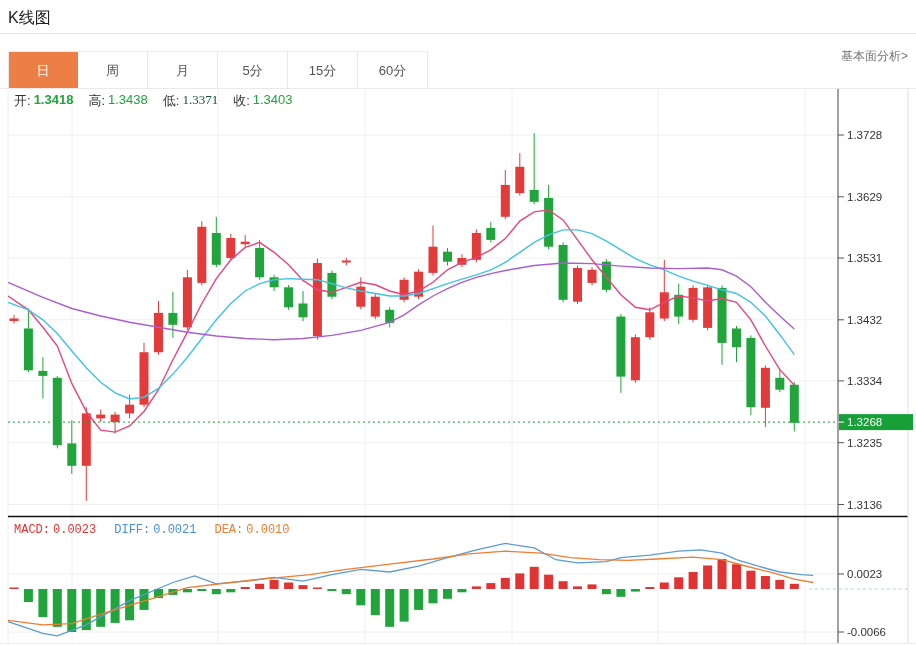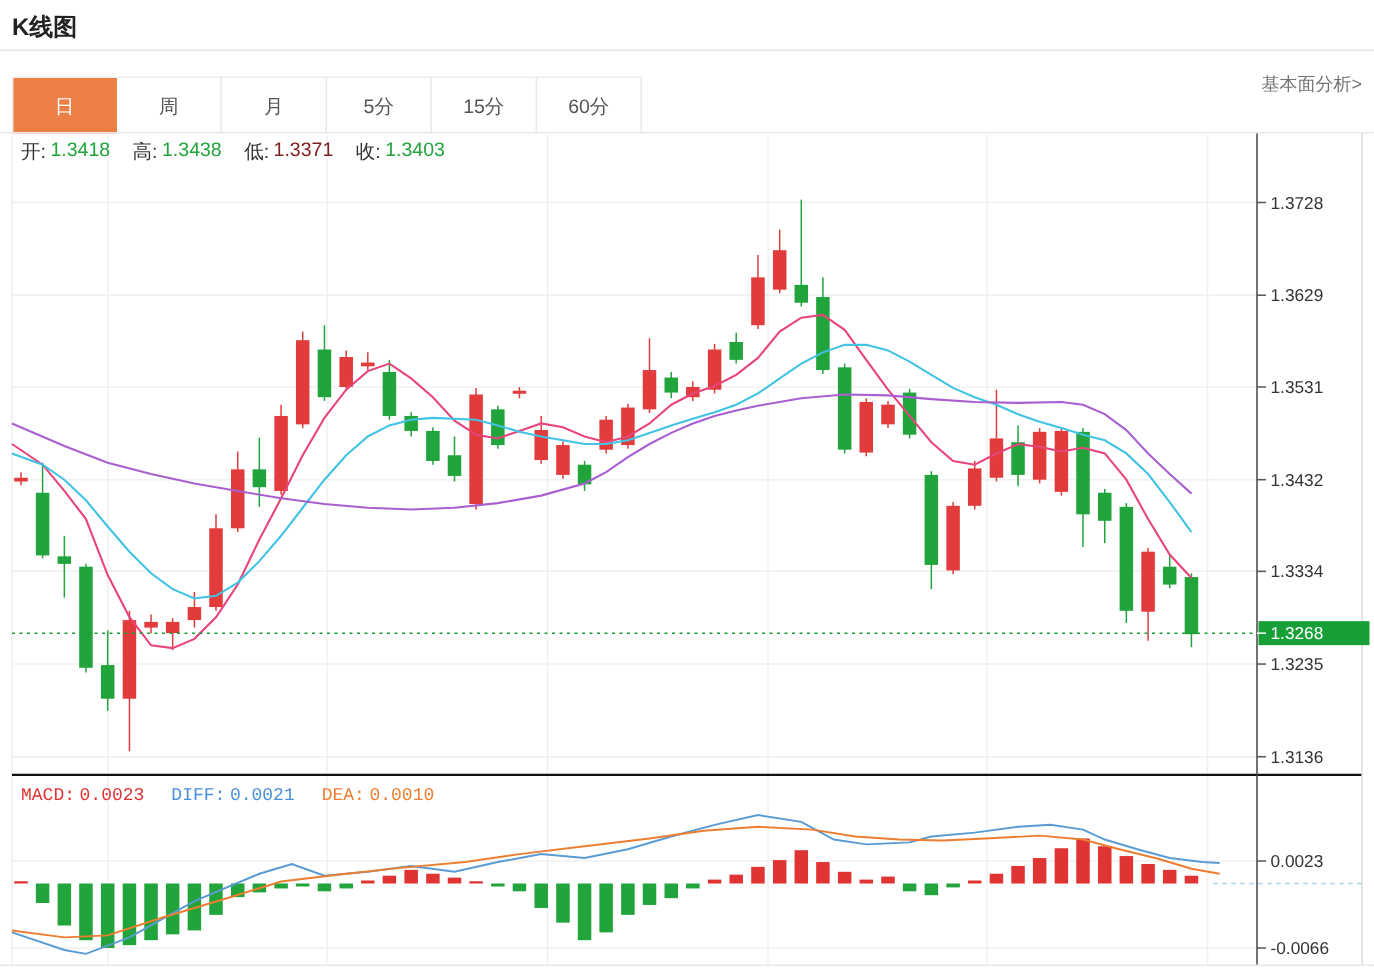--- a/index.html
+++ b/index.html
@@ -1,17 +1,17 @@
 <!DOCTYPE html>
 <html><head>
 <meta charset="utf-8">
 <style>
   html,body{margin:0;padding:0;background:#fff;font-family:"Liberation Sans","DejaVu Sans",sans-serif;}
   #app{position:relative;width:916px;height:645px;overflow:hidden;background:#fff;}
-  .page-title{position:absolute;left:8px;top:8px;font-size:16px;font-weight:bold;color:#222;}
+  .page-title{position:absolute;left:8px;top:8px;font-size:16px;font-weight:normal;color:#222;}
   .top-link{position:absolute;right:8px;top:12px;font-size:12px;color:#737373;cursor:pointer;margin-top:36px;}
   .title-divider{position:absolute;left:0;top:33px;width:916px;height:1px;background:#e6e6e6;}
   .tabbar{position:absolute;left:8px;top:51px;height:37px;display:flex;border-top:1px solid #ececec;}
   .tab{width:70px;height:37px;line-height:37px;text-align:center;font-size:13px;color:#555;
        border-right:1px solid #e9e9e9;background:#fff;cursor:pointer;box-sizing:border-box;}
   .tab:first-child{border-left:1px solid #e9e9e9;}
   .tab.active{color:#fff;border-right-color:transparent;}
   .tabbar-underline{position:absolute;left:0;top:88px;width:916px;height:1px;background:#e9e9e9;}
   .legend-row{position:absolute;left:14px;display:flex;gap:15px;font-size:13px;z-index:5;pointer-events:none;white-space:nowrap;}
   .legend-row .lbl{color:#333;}
@@ -35,29 +35,29 @@
       <div class="tab">月</div>
       <div class="tab">5分</div>
       <div class="tab">15分</div>
       <div class="tab">60分</div>
     </div>
   <div class="tabbar-underline"></div>
 
   <div class="legend-row" id="ohlc-row">
     <span class="pair">
         <span class="lbl">开:</span>
-        <span style="color: rgb(33, 164, 60);">1.3418</span>
+        <span style="color: rgb(33, 164, 60); font-weight: bold;">1.3418</span>
       </span>
     <span class="pair">
         <span class="lbl">高:</span>
         <span style="color: rgb(33, 164, 60);">1.3438</span>
       </span>
     <span class="pair">
         <span class="lbl">低:</span>
-        <span style="color: #7f1d1d;">1.3371</span>
+        <span style="color: #14532d; font-family: Liberation Serif, serif;">1.3371</span>
       </span>
     <span class="pair">
         <span class="lbl">收:</span>
         <span style="color: rgb(33, 164, 60);">1.3403</span>
       </span>
   </div>
   <div class="legend-row" id="macd-row">
     <span class="pair" style="color: rgb(224, 51, 51);">
         <span>MACD:</span>
         <span>0.0023</span>

